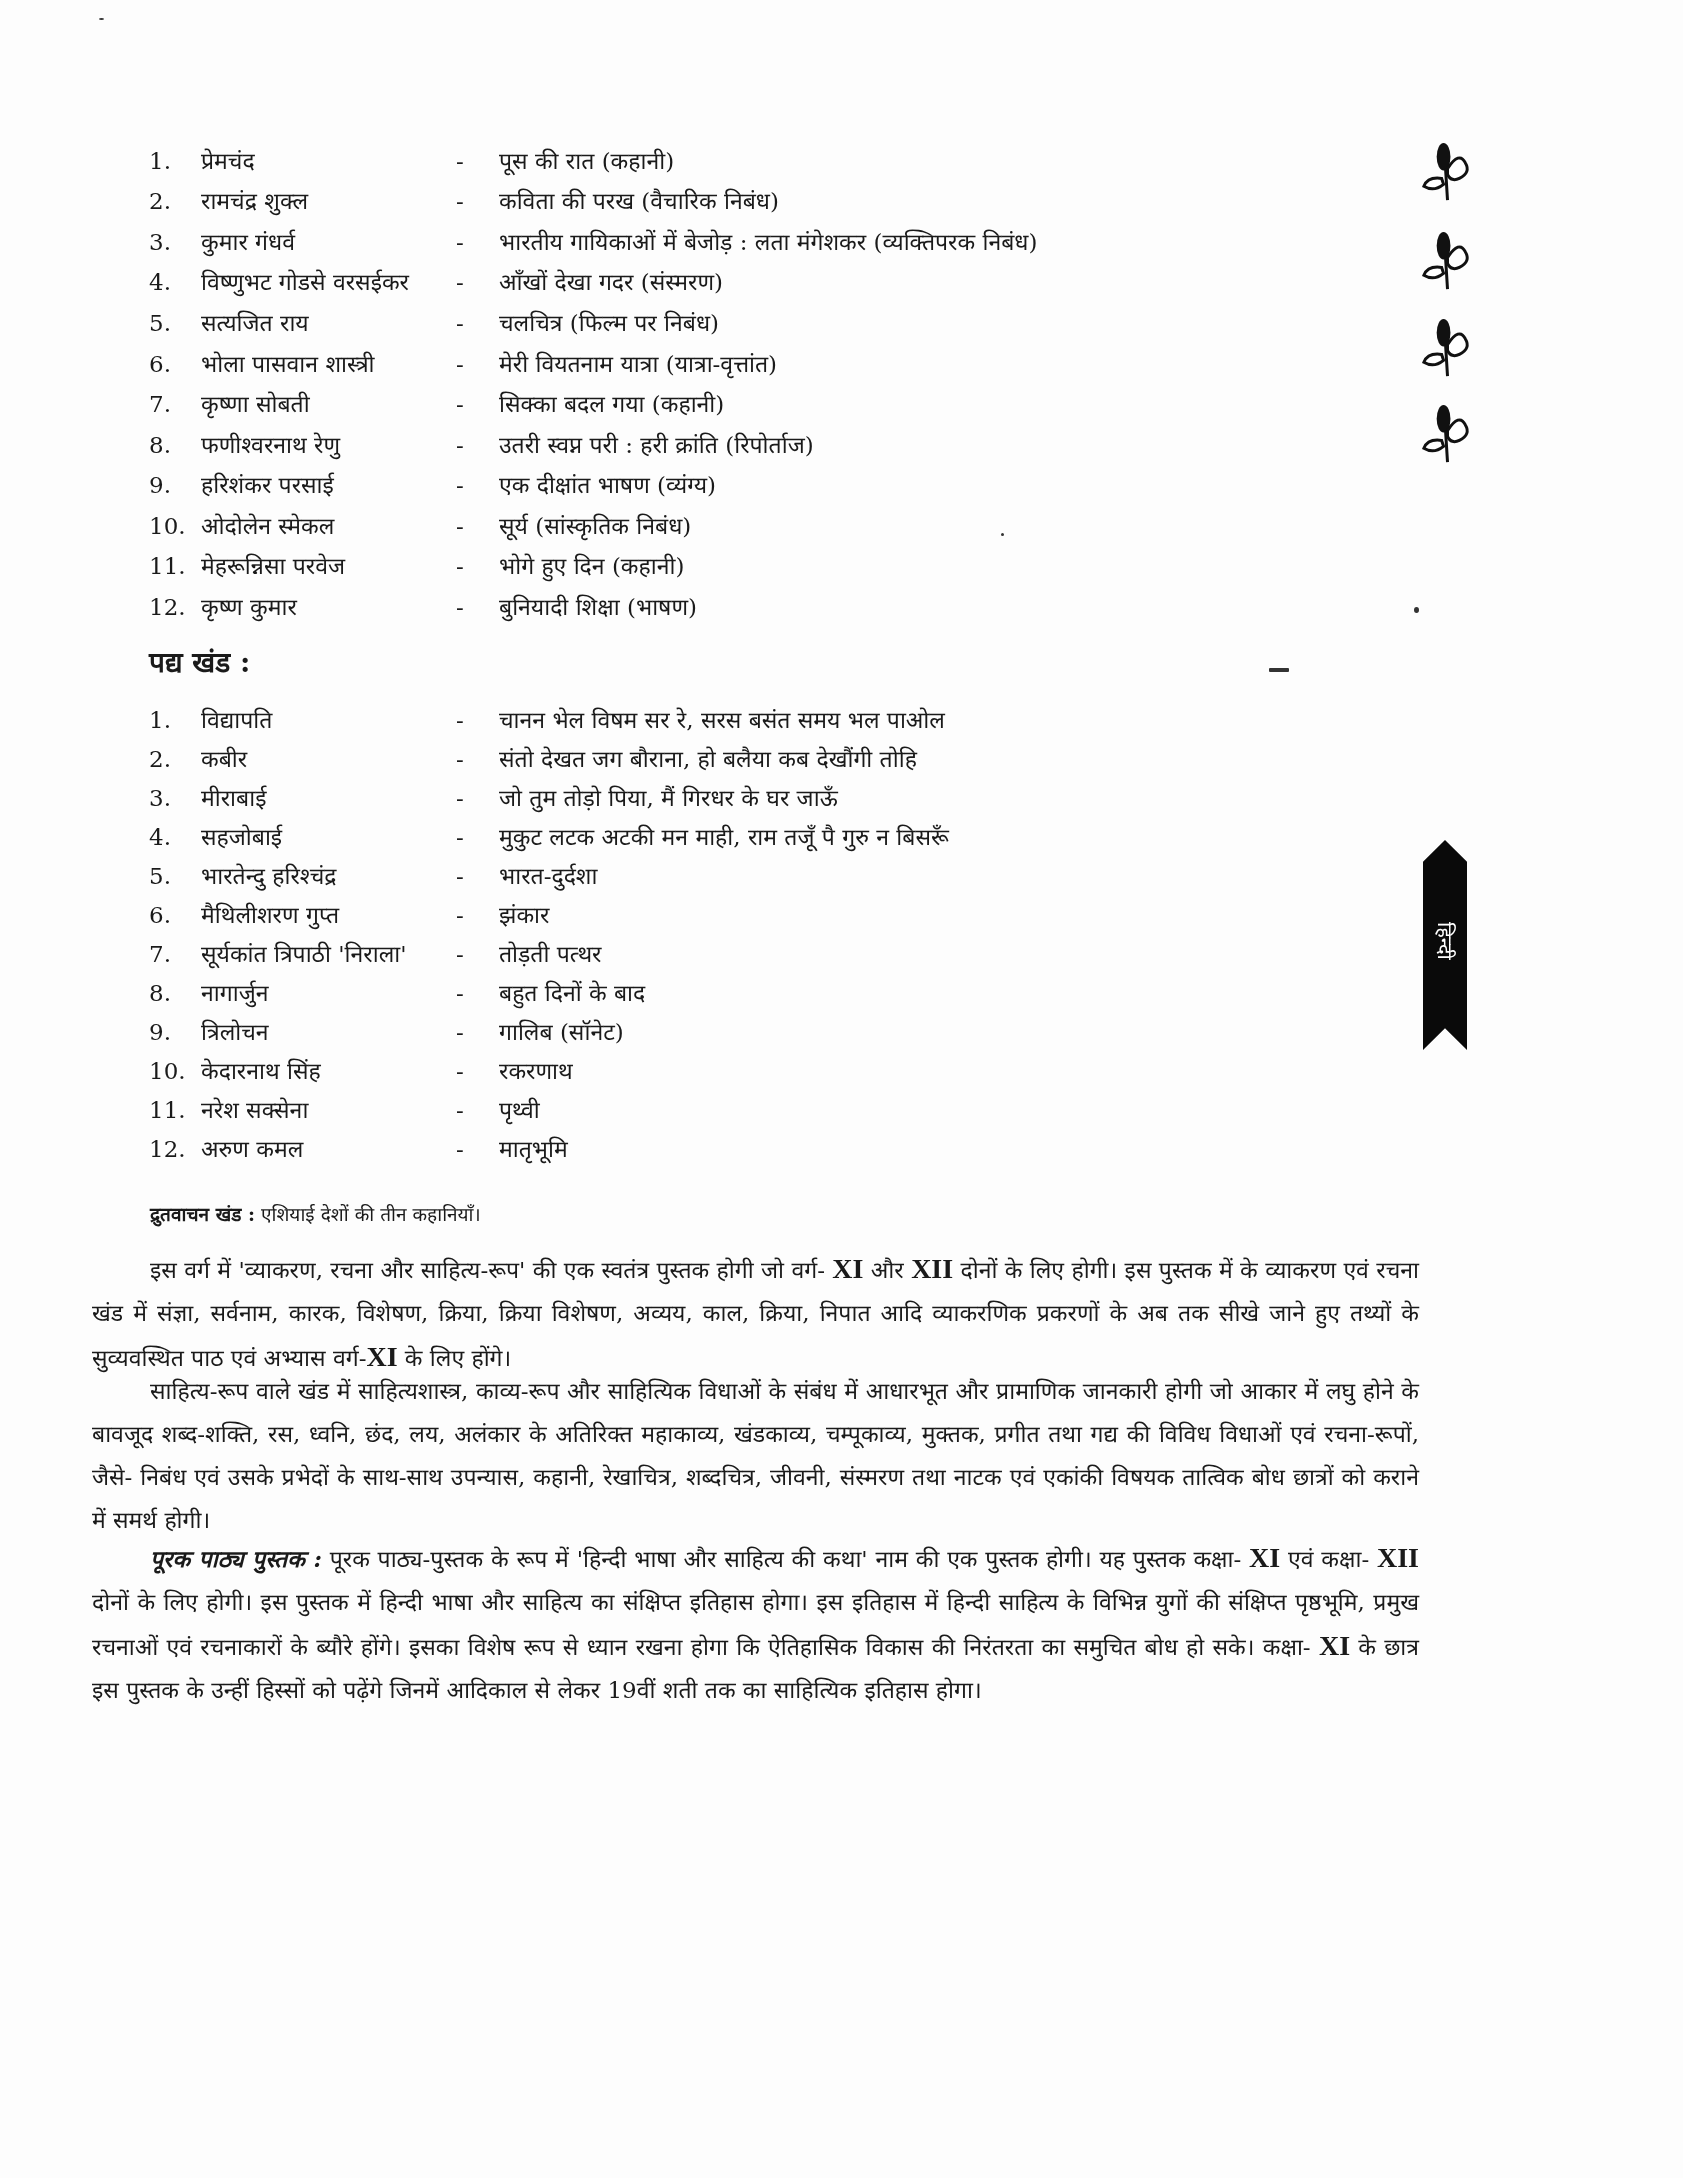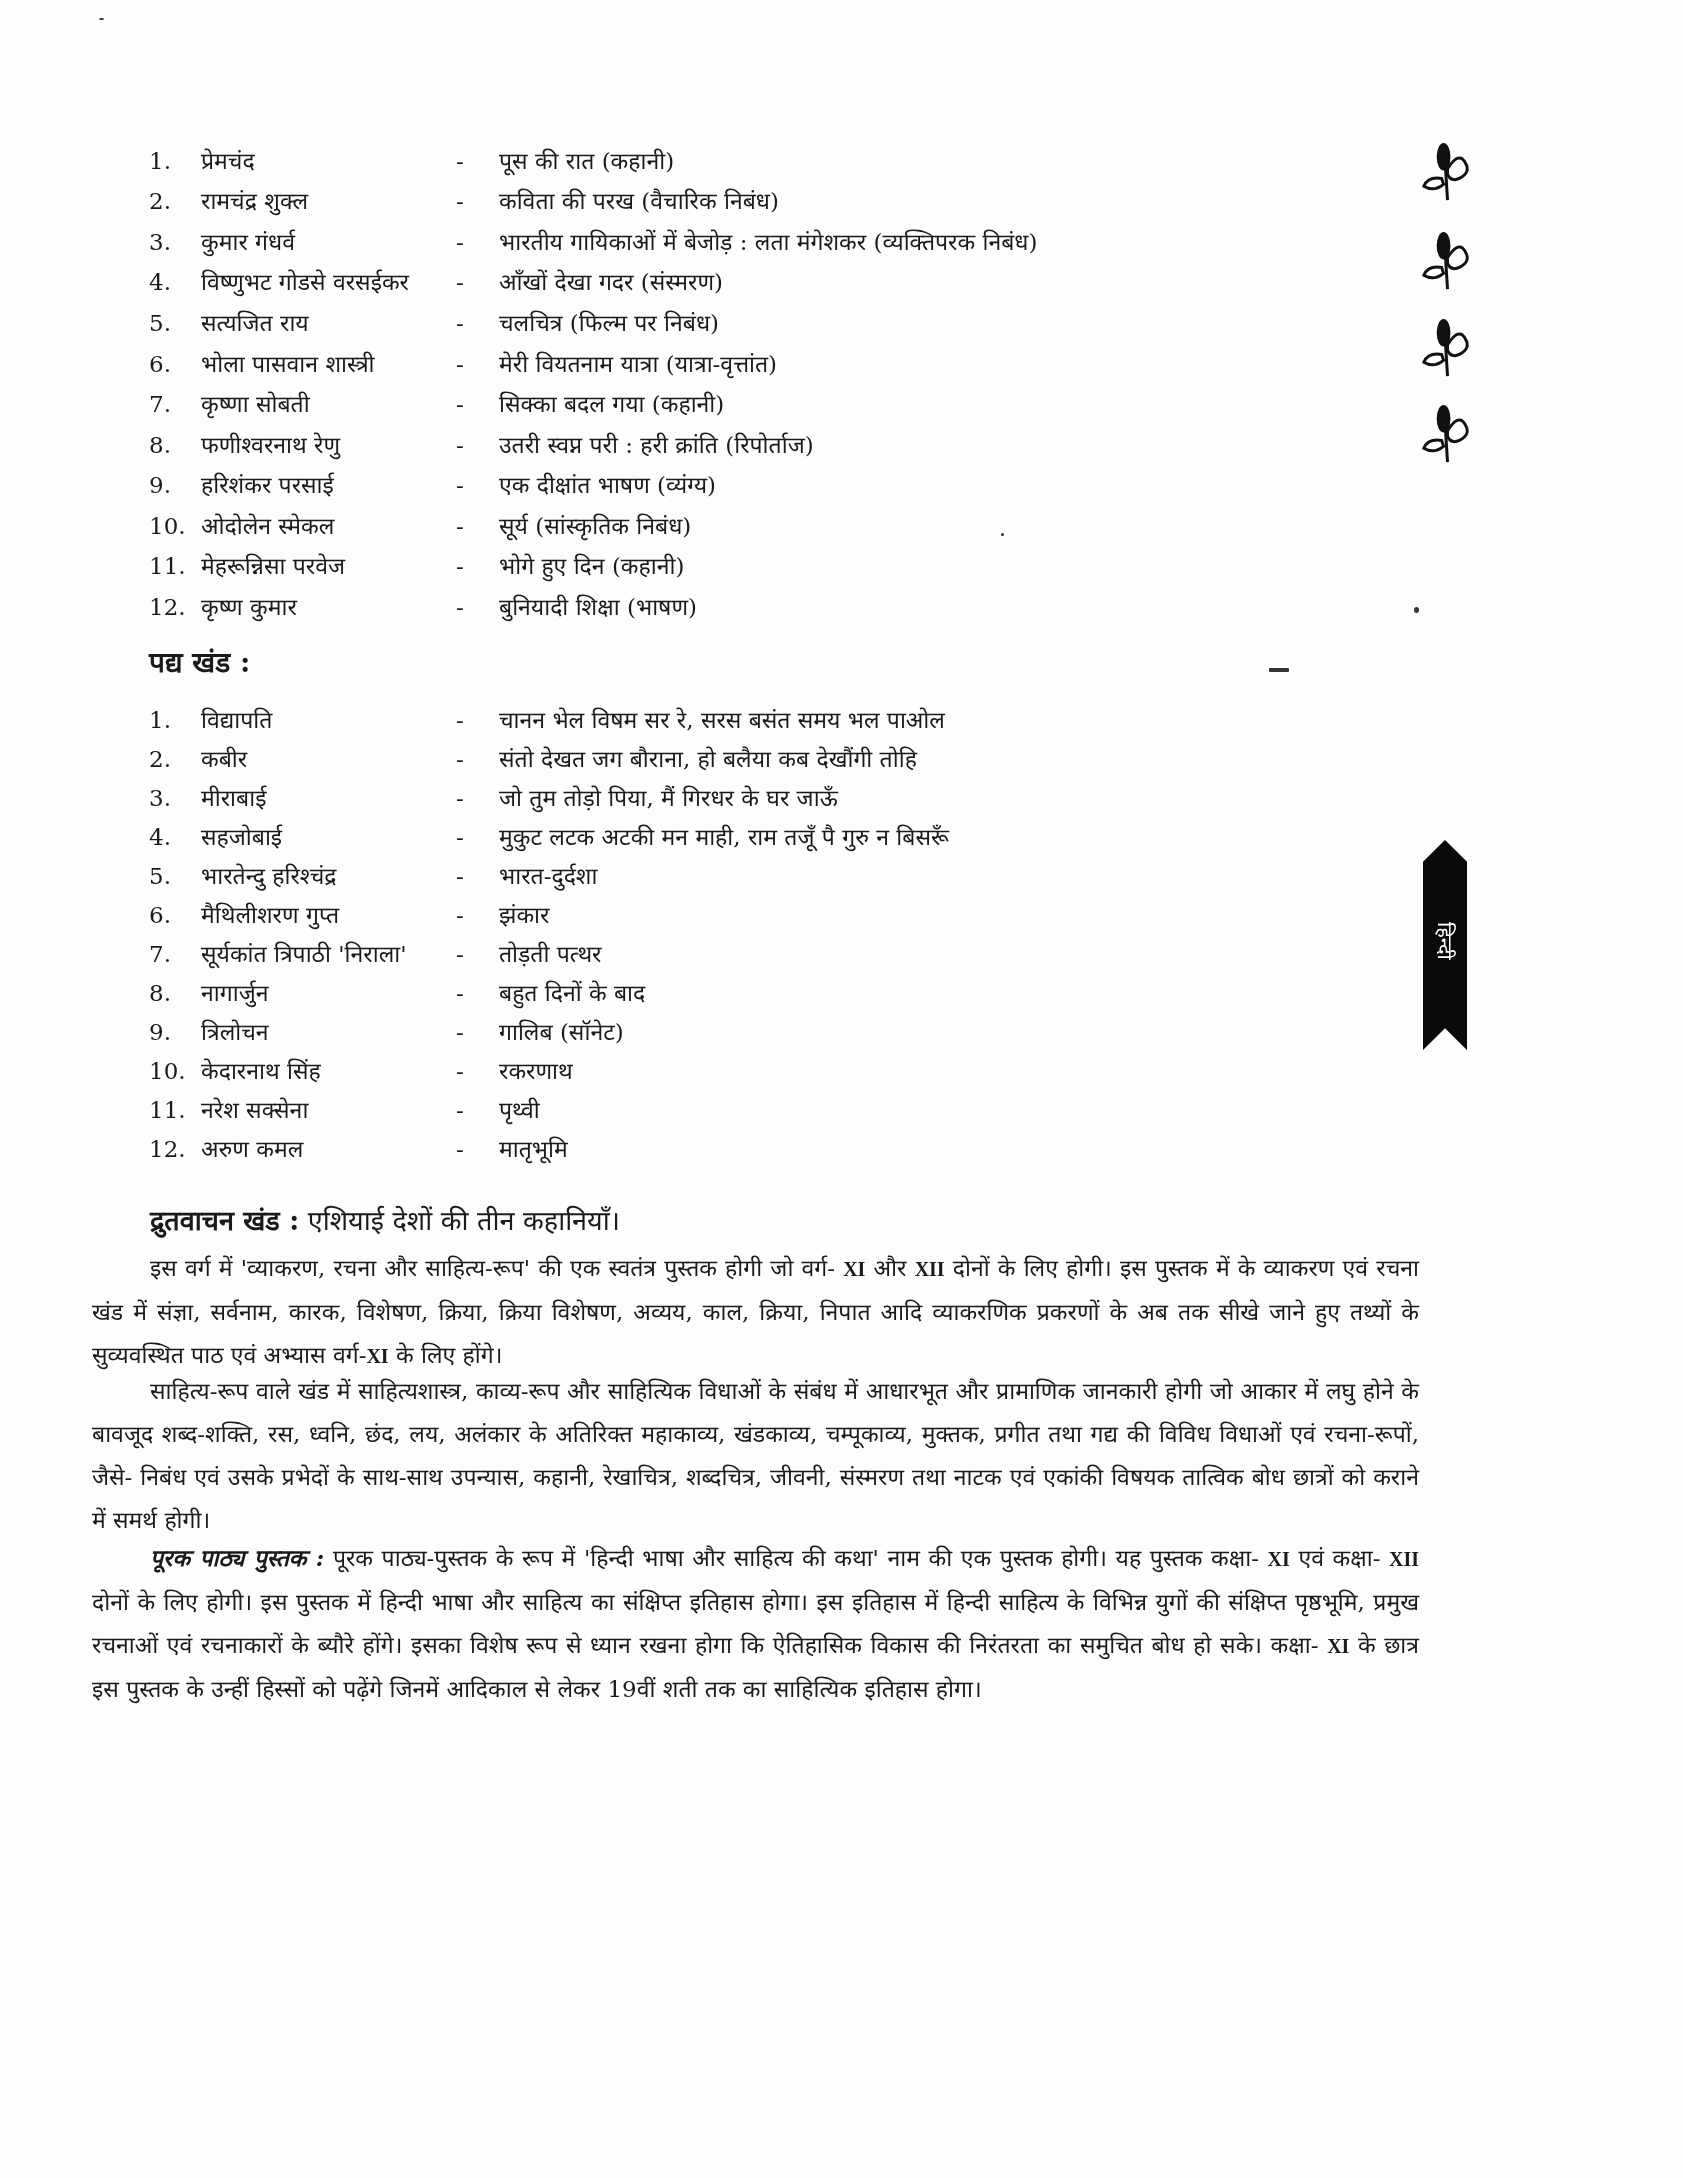--- a/index.html
+++ b/index.html
@@ -9,21 +9,21 @@
   }
   .list { position:absolute; left:149px; }
   .row { position:absolute; left:0; height:40px; white-space:nowrap; font-size:23px; line-height:40px; }
   .row .num { position:absolute; left:0; width:36px; }
   .row .author { position:absolute; left:52px; }
   .row .dash { position:absolute; left:307px; }
   .row .work { position:absolute; left:350px; }
   .heading { position:absolute; font-weight:bold; font-size:28px; white-space:nowrap; }
   .para { position:absolute; left:92px; width:1327px; font-size:23px; line-height:43px; text-align:justify; text-indent:58px; }
   .para b { font-weight:bold;font-style:italic; }
-  .roman { font-family:"Liberation Serif", serif; font-weight:bold; font-size:20px; }
+  .roman { font-family:"Liberation Serif", serif; font-weight:bold; font-size:28px; }
   .ornament { position:absolute; left:1414px; width:69px; height:69px; }
   .ribbon { position:absolute; left:1423px; top:840px; width:44px; height:210px; }
   .ribbon-label { position:absolute; left:1423px; top:891px; width:44px; height:99px; color:#fff; font-size:20px;
     writing-mode:vertical-rl; display:flex; align-items:center; justify-content:center; }
   .speck { position:absolute; background:#333; border-radius:50%; }
 </style>
 </head>
 <body>
 
 <div class="list" style="top:0;">
@@ -171,21 +171,21 @@
       <span class="work">पृथ्वी</span>
     </div>
   <div class="row" style="top:1129px">
       <span class="num">12.</span>
       <span class="author">अरुण कमल</span>
       <span class="dash">-</span>
       <span class="work">मातृभूमि</span>
     </div>
 </div>
 
-<div class="heading" style="left:150px; top:1201px; font-weight:normal; font-size:27px;">
+<div class="heading" style="left:150px; top:1201px; font-weight:normal; font-size:19px;">
   <b>द्रुतवाचन खंड :</b><span> एशियाई देशों की तीन कहानियाँ।</span>
 </div>
 
 <div class="para" style="top:1247px;">
   <span>इस वर्ग में 'व्याकरण, रचना और साहित्य-रूप' की एक स्वतंत्र पुस्तक होगी जो वर्ग- </span><span class="roman">XI</span><span> और </span><span class="roman">XII</span><span> दोनों के लिए होगी। इस पुस्तक में के व्याकरण एवं रचना खंड में संज्ञा, सर्वनाम, कारक, विशेषण, क्रिया, क्रिया विशेषण, अव्यय, काल, क्रिया, निपात आदि व्याकरणिक प्रकरणों के अब तक सीखे जाने हुए तथ्यों के सुव्यवस्थित पाठ एवं अभ्यास वर्ग-</span><span class="roman">XI</span><span> के लिए होंगे।</span>
 </div>
 
 <div class="para" style="top:1370px;">साहित्य-रूप वाले खंड में साहित्यशास्त्र, काव्य-रूप और साहित्यिक विधाओं के संबंध में आधारभूत और प्रामाणिक जानकारी होगी जो आकार में लघु होने के बावजूद शब्द-शक्ति, रस, ध्वनि, छंद, लय, अलंकार के अतिरिक्त महाकाव्य, खंडकाव्य, चम्पूकाव्य, मुक्तक, प्रगीत तथा गद्य की विविध विधाओं एवं रचना-रूपों, जैसे- निबंध एवं उसके प्रभेदों के साथ-साथ उपन्यास, कहानी, रेखाचित्र, शब्दचित्र, जीवनी, संस्मरण तथा नाटक एवं एकांकी विषयक तात्विक बोध छात्रों को कराने में समर्थ होगी।</div>
 
 <div class="para" style="top:1536px;">

